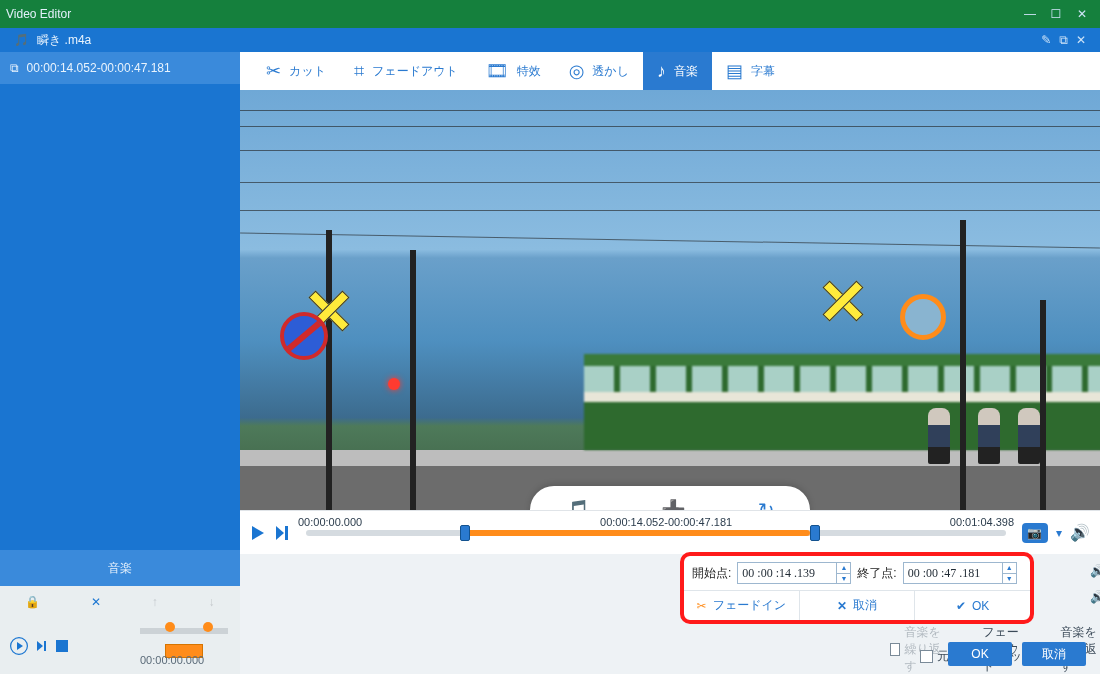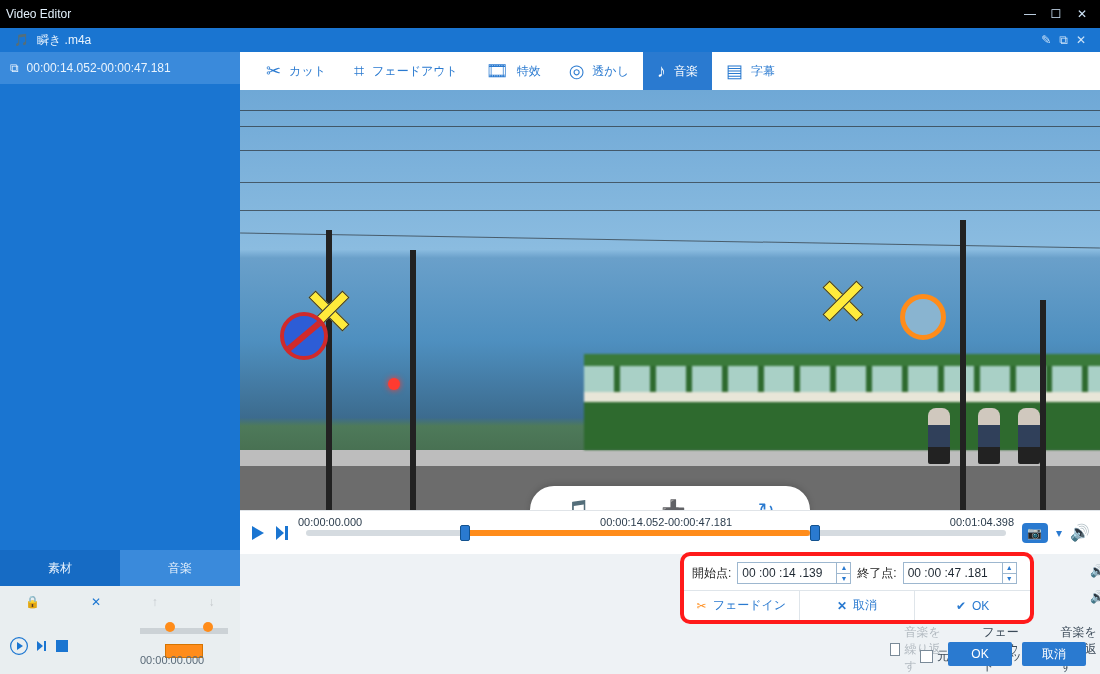--- a/index.html
+++ b/index.html
@@ -1,17 +1,17 @@
 <!DOCTYPE html>
 <html><head>
 <meta charset="utf-8">
 <style>
 *{box-sizing:border-box;margin:0;padding:0;font-family:"Meiryo UI","Segoe UI",sans-serif;font-size:12px;-webkit-user-select:none;user-select:none}
 body{width:1100px;height:674px;background:#fff;overflow:hidden;position:relative}
-.titlebar{height:28px;background:#000000;display:flex;align-items:center;padding:0 6px;color:#e3f0fb}
+.titlebar{height:28px;background:#15803d;display:flex;align-items:center;padding:0 6px;color:#e3f0fb}
 .titlebar .t{flex:1}
 .titlebar .wbtn{width:24px;height:20px;display:flex;align-items:center;justify-content:center;color:#cfe4f8;margin-left:2px}
 .filebar{height:24px;background:#1a75d1;display:flex;align-items:center;padding:0 14px;gap:8px}
 .filebar .fname{color:#e8f3fd}
 .filebar .ico{color:#cfe4f8}
 .shell{display:flex;height:622px}
 .left{width:240px;background:#1a75d1;display:flex;flex-direction:column}
 .clip-row{height:32px;background:#3a8adb;display:flex;align-items:center;padding:0 10px;gap:8px;color:#e8f3fd}
 .left-spacer{flex:1}
 .tab-row{height:36px;display:flex}
@@ -59,21 +59,21 @@
 .ptrack .hnd{position:absolute;width:10px;height:16px;top:-5px;background:#2a7ad0;border:1px solid #13528f;border-radius:2px}
 .ptime{font-size:11px;color:#2b3c4c;position:absolute;top:-14px}
 .cam{width:26px;height:20px;border-radius:4px;background:#2a7ad0;display:flex;align-items:center;justify-content:center;color:#fff}
 .spk{color:#2a7ad0;font-size:16px}
 
 .bottom{background:#eef2f5;padding:8px 10px 10px;position:relative}
 .editbox{position:absolute;left:440px;top:-2px;width:354px;background:#fff;border:4px solid #ff1a1a;border-radius:10px;padding:6px 8px 0;z-index:20}
 .editbox .row1{display:flex;align-items:center;gap:6px}
 .sp-lbl{font-size:12px;color:#222}
 .spin{display:flex;align-items:center;border:1px solid #9db7cf;height:22px}
-.spin input{border:0;width:98px;height:20px;padding:0 4px;font-size:12px;color:#1f2933;font-family:Liberation Sans, sans-serif;outline:none}
+.spin input{border:0;width:98px;height:20px;padding:0 4px;font-size:12px;color:#1f2933;font-family:Liberation Serif, serif;outline:none}
 .spin .arrows{width:14px;height:20px;display:flex;flex-direction:column}
 .spin .arrows div{flex:1;display:flex;align-items:center;justify-content:center;font-size:7px;color:#2a7ad0;line-height:1;border-left:1px solid #9db7cf}
 .spin .arrows div+div{border-top:1px solid #9db7cf}
 .editbox .row2{display:flex;height:30px;margin:6px -8px 0;border-top:1px solid #dfe5ea}
 .row2 .b{flex:1;display:flex;align-items:center;justify-content:center;gap:6px;color:#2a7ad0}
 .row2 .b+.b{border-left:1px solid #dfe5ea}
 .row2 .b span.x{color:#2a7ad0;font-weight:bold}
 .row2 .b.ok{color:#2a7ad0}
 
 .audio-ctrls{position:absolute;left:850px;top:4px;right:14px}
@@ -111,21 +111,20 @@
 
 <div class="shell">
 
   <div class="left">
     <div class="clip-row">
       <span>⧉</span>
       <span>00:00:14.052-00:00:47.181</span>
     </div>
     <div class="left-spacer"></div>
     <div class="tab-row">
-      <div class="tab unsel">素材</div>
       <div class="tab sel">音楽</div>
     </div>
     <div class="tool-row">
       <span style="color:#1a75d1">🔒</span>
       <span style="color:#1a75d1">✕</span>
       <span class="disabled">↑</span>
       <span class="disabled">↓</span>
     </div>
     <div class="tl">
       <span class="play-ico">

